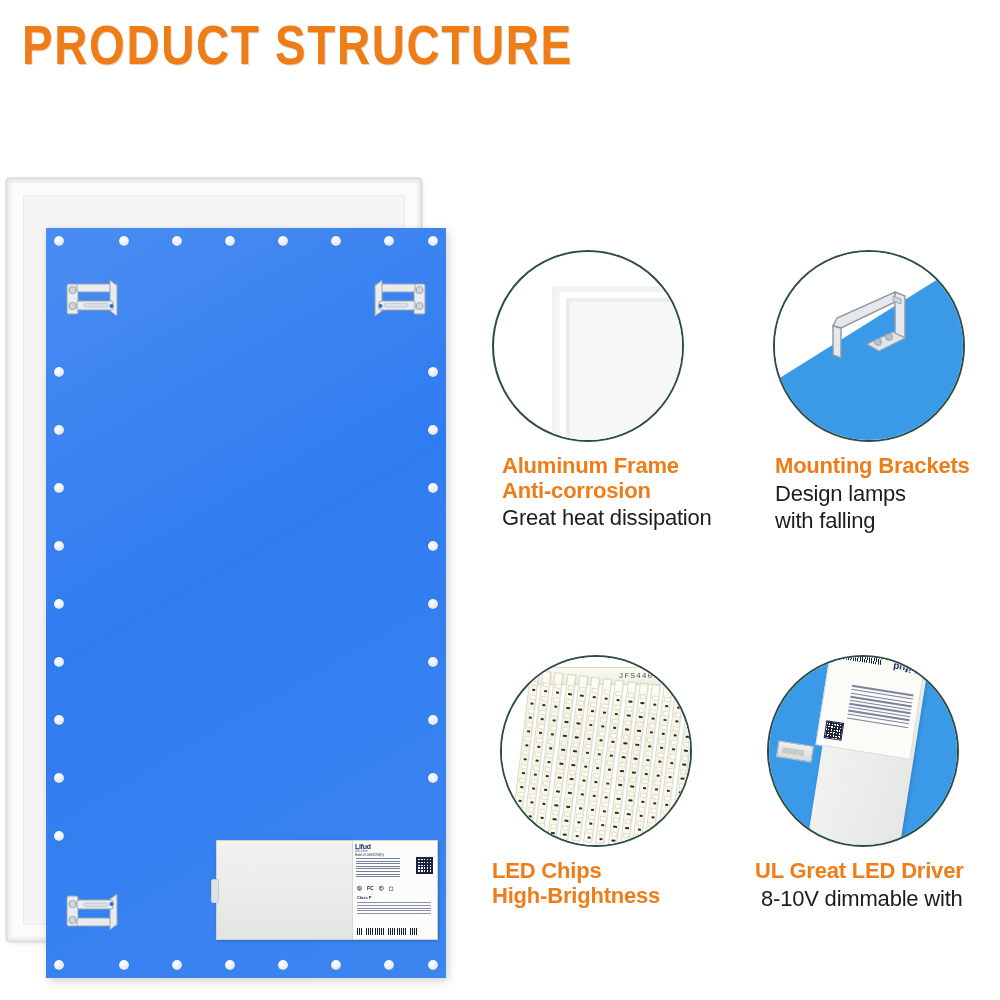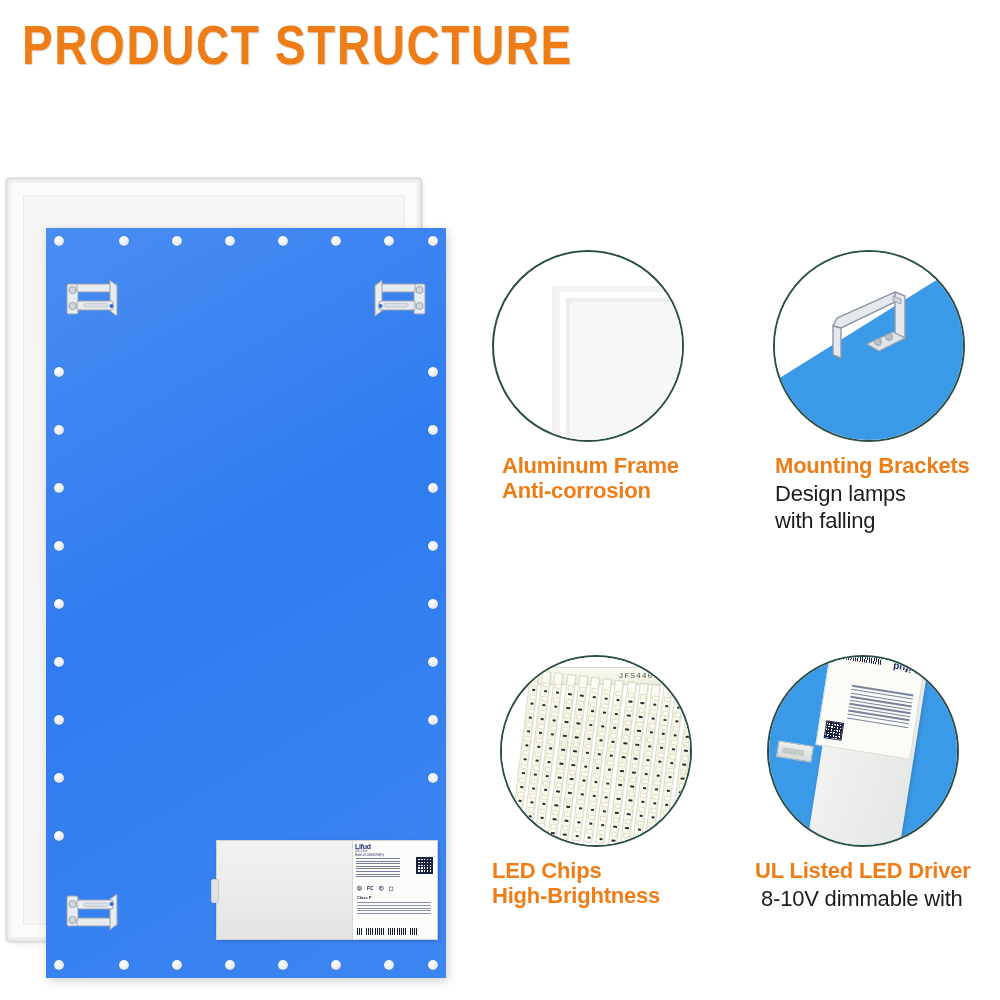--- a/index.html
+++ b/index.html
@@ -428,20 +428,21 @@
 
   <div class="features">
 
     <div class="feature f-tl">
       <div class="circle-wrap ofs-a">
         <div class="frame-corner"></div>
       </div>
       <div class="cap pad-a">
         <div class="cap-title">Aluminum Frame</div>
         <div class="cap-title">Anti-corrosion</div>
+        <div class="cap-desc">Great heat dissipation</div>
       </div>
     </div>
 
     <div class="feature f-tr">
       <div class="circle-wrap ofs-b">
         <div class="diag-blue"></div>
         <svg width="192" height="192" viewBox="0 0 192 192" style="position:absolute;inset:0">
           <g fill="#e5e9ed" stroke="#8e98a3" stroke-width="1.4">
             <path d="M58 74 L62 66 L120 40 L120 50 L66 76 Z"></path>
             <path d="M58 74 L66 76 L66 106 L58 103 Z"></path>
@@ -834,19 +835,19 @@
                 <i></i>
                 <i></i>
                 <i></i>
             </div>
             <div class="drv-brand">Lifud</div>
             <div class="drv-bar"></div>
           </div>
         </div>
       </div>
       <div class="cap pad-d">
-        <div class="cap-title">UL Listed LED Driver</div>
+        <div class="cap-title">UL Great LED Driver</div>
         <div class="cap-desc indent">8-10V dimmable with</div>
       </div>
     </div>
 
   </div>
 </div>
 
 </body></html>

